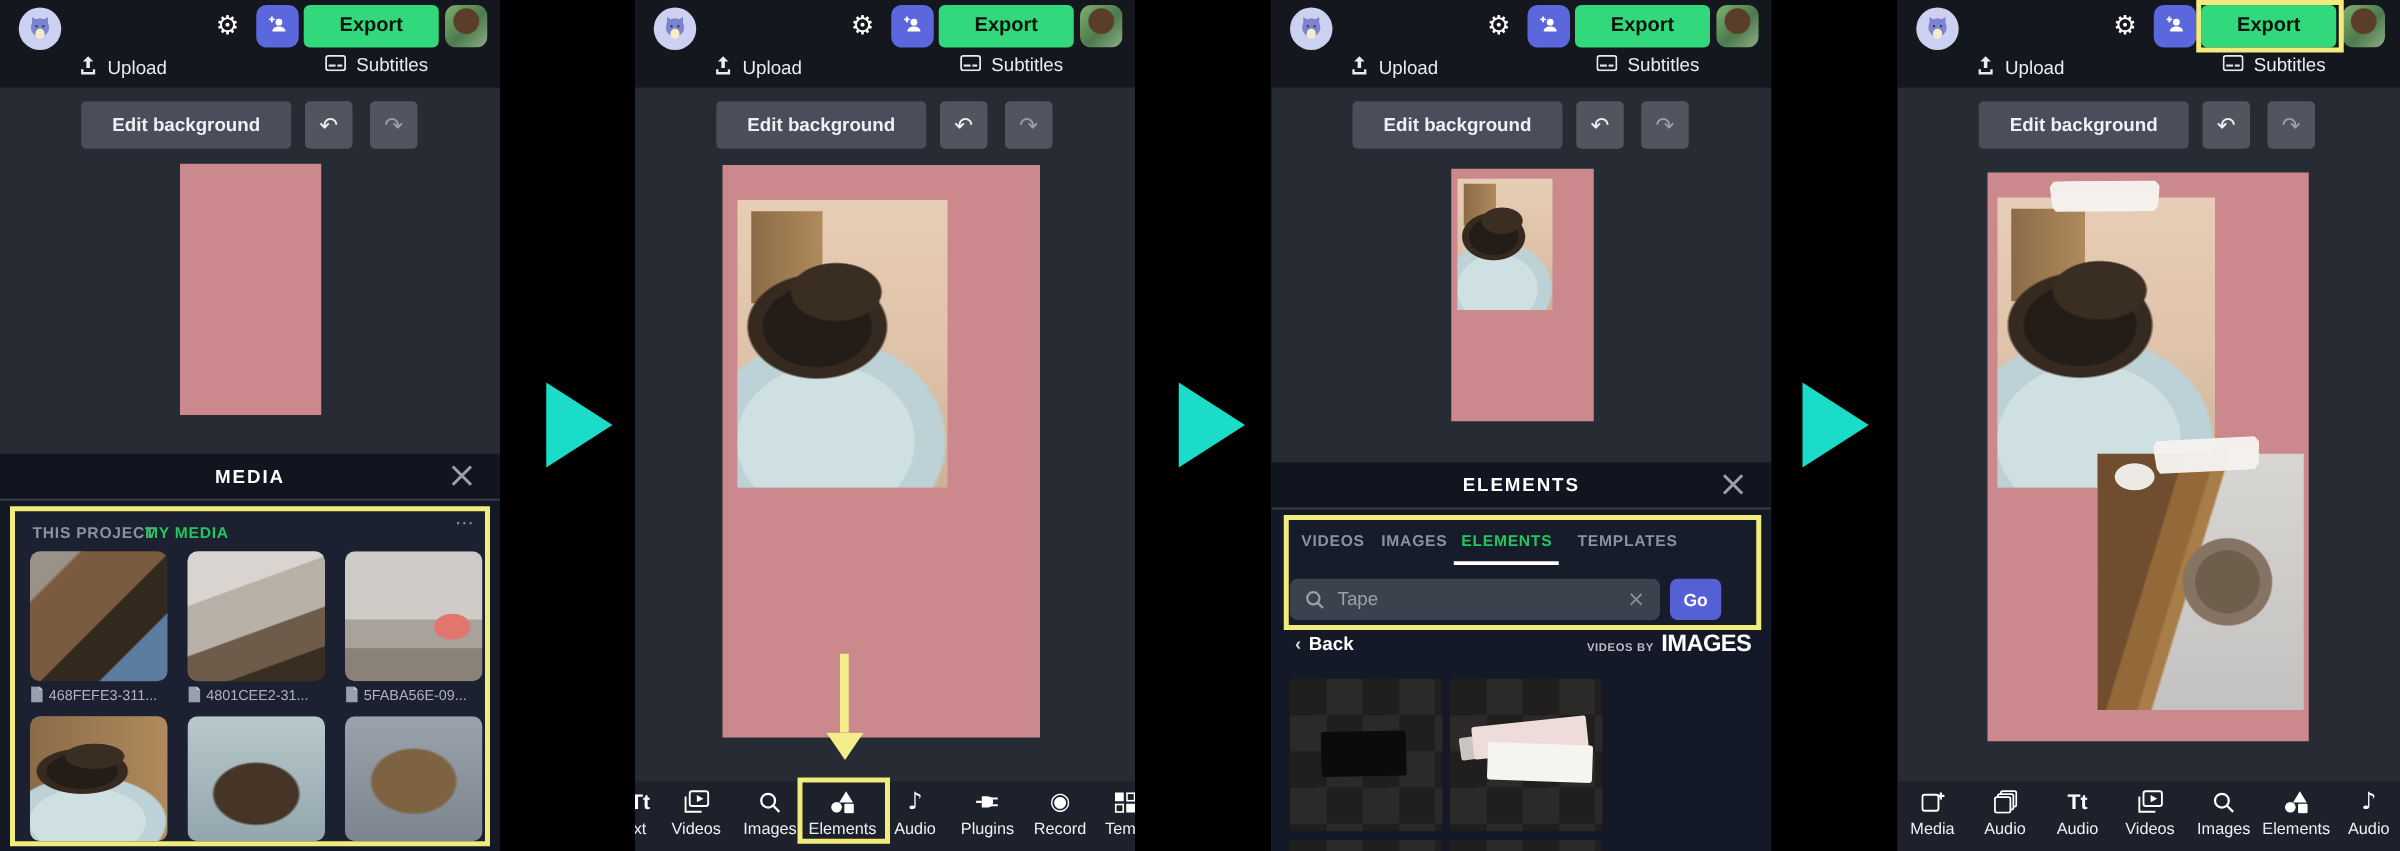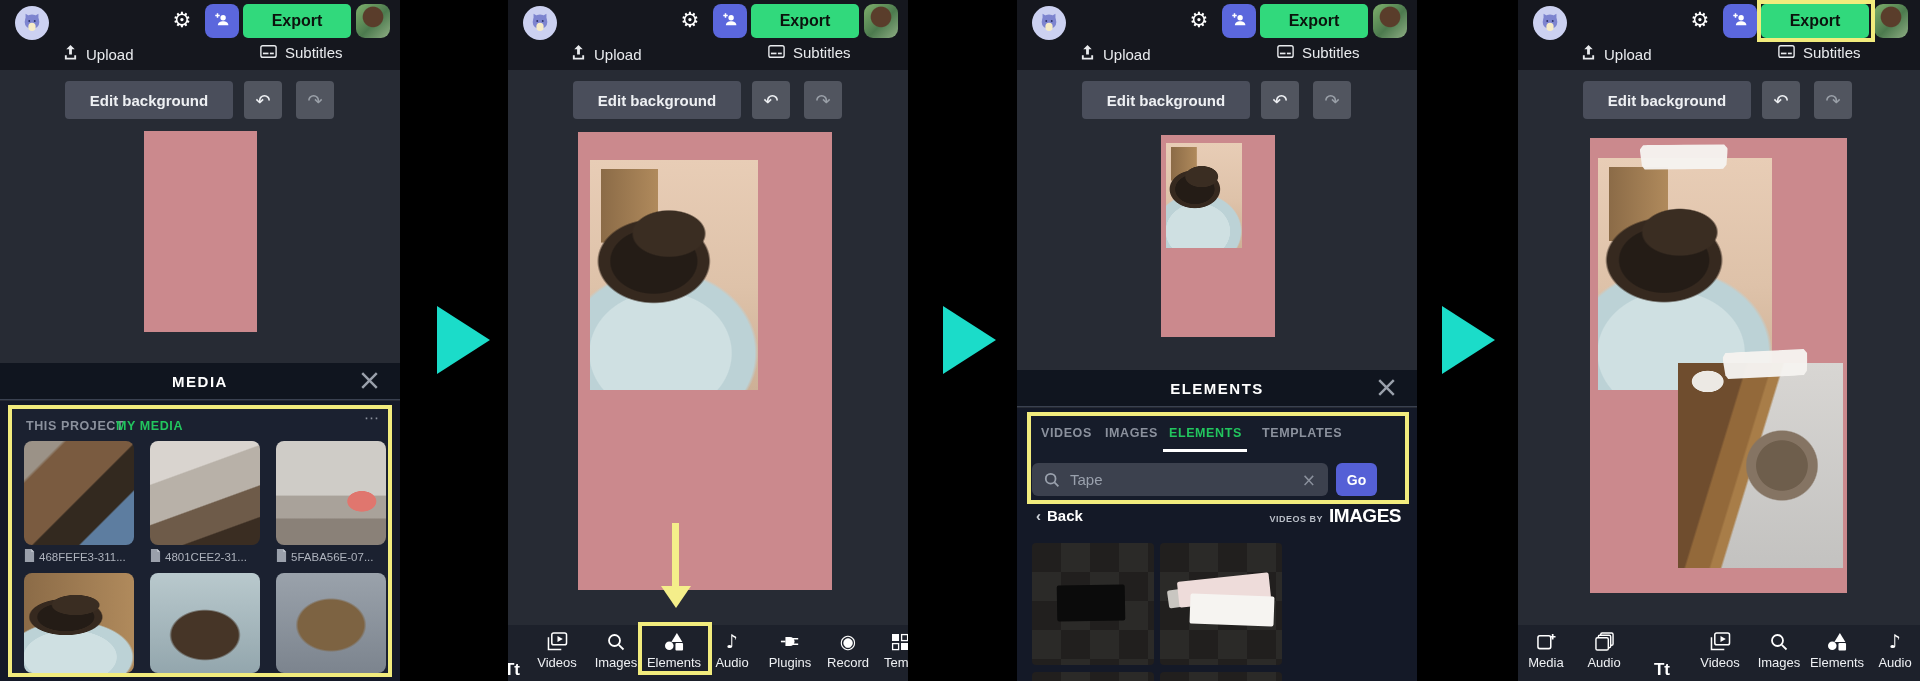--- a/index.html
+++ b/index.html
@@ -100,21 +100,21 @@
              background-image:conic-gradient(#2b2a28 25%, #211f1e 0 50%, #2b2a28 0 75%, #211f1e 0);
              background-size:58px 58px; cursor:pointer; }
   .tapebit { position:absolute; border-radius:2px; }
 
   
   .toolbar { position:absolute; left:0; bottom:0; width:100%; height:56px; background:var(--toolbar-bg,#1d212b); }
   .titem { position:absolute; top:6px; width:56px; display:flex; flex-direction:column; align-items:center;
            gap:3px; color:#eef0f3; font-size:13px; cursor:pointer; }
   .ticon { height:21px; display:flex; align-items:center; justify-content:center; color:#fff; }
   .tglyph { font-family:"DejaVu Sans",sans-serif; font-size:19px; line-height:21px; }
-  .ttext { font-weight:800; font-size:17px; line-height:21px;margin-top:28px; }
+  .ttext { font-weight:800; font-size:17px; line-height:21px; }
 
   
   .step-arrow { position:absolute; width:0; height:0; border-top:34px solid transparent;
                 border-bottom:34px solid transparent; border-left:53px solid var(--teal-arrow,#1bdcc9); }
   .yarrow-shaft { position:absolute; width:7px; background:var(--arrow-yellow,#f4ee8a); }
   .yarrow-head { position:absolute; width:30px; height:22px; background:var(--arrow-yellow,#f4ee8a);
                  clip-path:polygon(0 0,100% 0,50% 100%); }
   .hlbox { position:absolute; border:4px solid var(--highlight-yellow,#f2ec7d); z-index:5; pointer-events:none; }
   .tape { position:absolute; background:#f5f3ef; opacity:.97;
           clip-path:polygon(0 18%,4% 0,96% 6%,100% 22%,98% 84%,94% 100%,5% 94%,2% 80%); }
@@ -195,21 +195,21 @@
                 <path d="M1 0h7l3 3v11H1z" fill="#9aa0ab"></path>
                 <path d="M8 0l3 3H8z" fill="#c9ced6"></path>
               </svg></span>
           <span>4801CEE2-31...</span>
         </div>
         <div class="fname" style="left:264px;top:140px">
           <span><svg viewBox="0 0 12 14" width="11" height="13">
                 <path d="M1 0h7l3 3v11H1z" fill="#9aa0ab"></path>
                 <path d="M8 0l3 3H8z" fill="#c9ced6"></path>
               </svg></span>
-          <span>5FABA56E-07...</span>
+          <span>5FABA56E-09...</span>
         </div>
 
         <div class="tile photo ph-blanket" style="left:12px;top:164px;height:100px"></div>
         <div class="tile photo ph-close" style="left:138px;top:164px;height:100px"></div>
         <div class="tile photo ph-curl" style="left:264px;top:164px;height:100px"></div>
       </div>
     </div>
   </div>
 
   <div class="step-arrow" style="left:437px;top:306px"></div>

